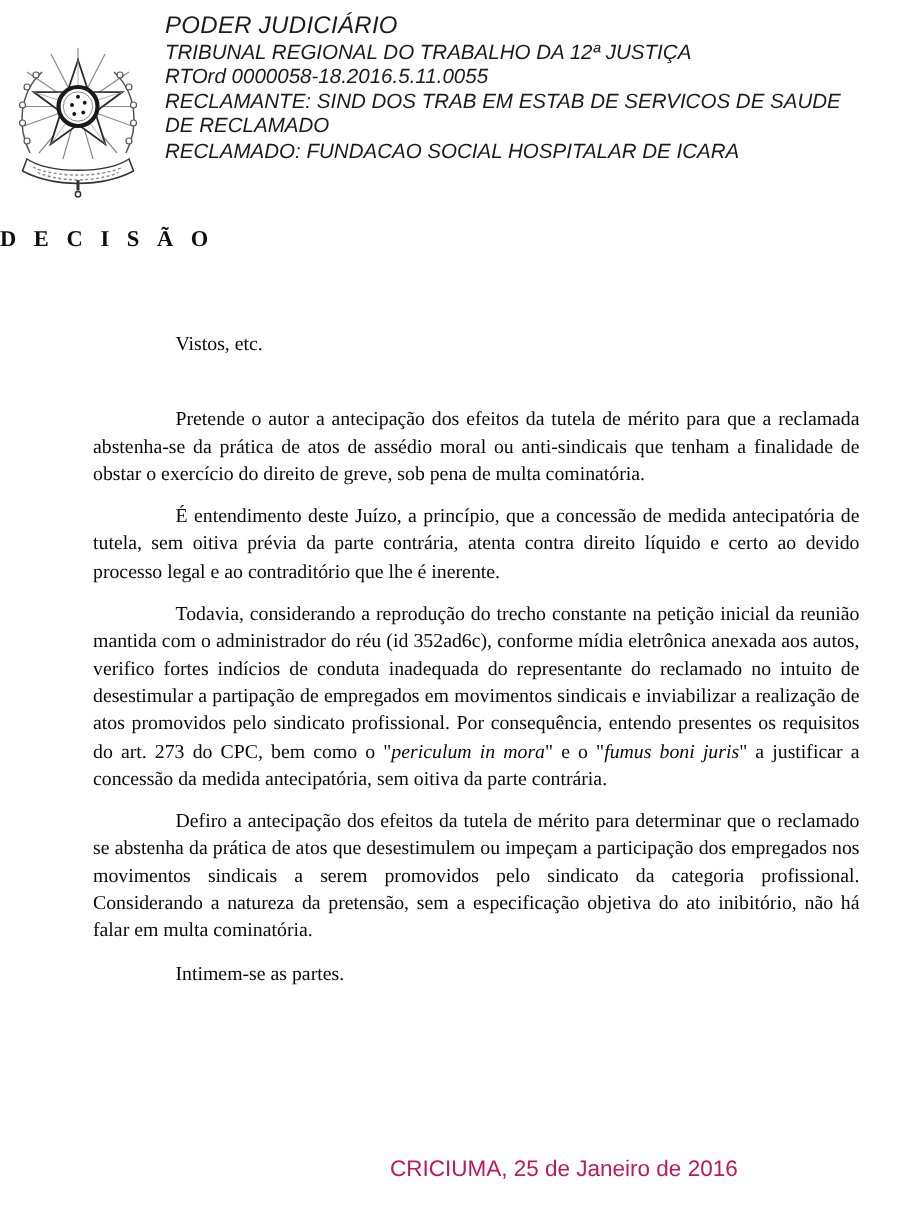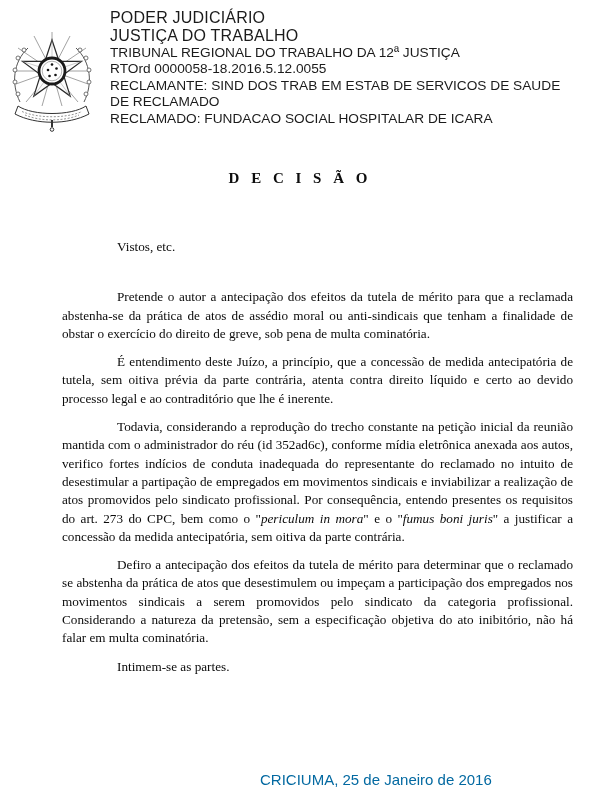--- a/index.html
+++ b/index.html
@@ -13,28 +13,28 @@
   }
   .page { width:600px; height:809px; position:relative; background:#fff; }
 
   
   .header { position:relative; height:143px; }
   .emblem { position:absolute; left:8px; top:24px; width:88px; height:110px; }
   .header-text {
     padding:9px 10px 0 110px;
     font-family:"Liberation Sans", sans-serif;
     color:#1b1b1b;
+    font-style:italic;
   }
   .org-line  { font-size:16px;   line-height:18px;   letter-spacing:0.2px; white-space:nowrap; }
   .info-line { font-size:13.7px; line-height:16.4px; white-space:nowrap; }
 
   
   .title {
-    margin-top:26px;
-    text-align:center;
+    margin-top:8px;
     font-weight:bold;
     font-size:15px;
     line-height:18px;
     letter-spacing:4px;
     color:#0d0d0d;
   }
 
   
   .doc-body {
     padding:0 27px 0 62px;
@@ -48,21 +48,21 @@
   .doc-body p.first-para { margin-top:32px; }
   .doc-body i { font-style:italic; }
 
   
   .footer {
     position:absolute;
     left:260px;
     top:771px;
     font-family:"Liberation Sans", sans-serif;
     font-size:15px;
-    color:#0369a1;
+    color:#be185d;
     white-space:nowrap;
   }
 </style>
 </head>
 <body>
 
 <div class="page">
 
   <div class="header">
 
@@ -123,23 +123,22 @@
       <path d="M10,82 C25,92 63,92 78,82 L81,90 C60,101 28,101 7,90 Z" fill="#ffffff" stroke="#333" stroke-width="1"></path>
       <path d="M14,87.5 C30,94.5 58,94.5 74,87.5" fill="none" stroke="#888" stroke-width="0.9" stroke-dasharray="2,1.6"></path>
       <path d="M17,91 C32,97.5 56,97.5 71,91" fill="none" stroke="#888" stroke-width="0.9" stroke-dasharray="2,1.6"></path>
 
       <line x1="44" y1="96" x2="44" y2="103" stroke="#333" stroke-width="2"></line>
       <circle cx="44" cy="105.5" r="1.8" fill="none" stroke="#333" stroke-width="1"></circle>
     </svg>
 
     <div class="header-text">
       <div class="org-line">PODER JUDICIÁRIO</div>
-      <div class="org-line">JUSTIÇA DO TRABALHO</div>
       <div class="info-line">TRIBUNAL REGIONAL DO TRABALHO DA 12ª JUSTIÇA</div>
-      <div class="info-line">RTOrd 0000058-18.2016.5.12.0055</div>
+      <div class="info-line">RTOrd 0000058-18.2016.5.11.0055</div>
       <div class="info-line">RECLAMANTE: SIND DOS TRAB EM ESTAB DE SERVICOS DE SAUDE</div>
       <div class="info-line">DE RECLAMADO</div>
       <div class="info-line">RECLAMADO: FUNDACAO SOCIAL HOSPITALAR DE ICARA</div>
     </div>
   </div>
 
   <div class="title">D E C I S Ã O</div>
 
   <main class="doc-body">
     <p class="vistos"><span>Vistos, etc.</span></p>

